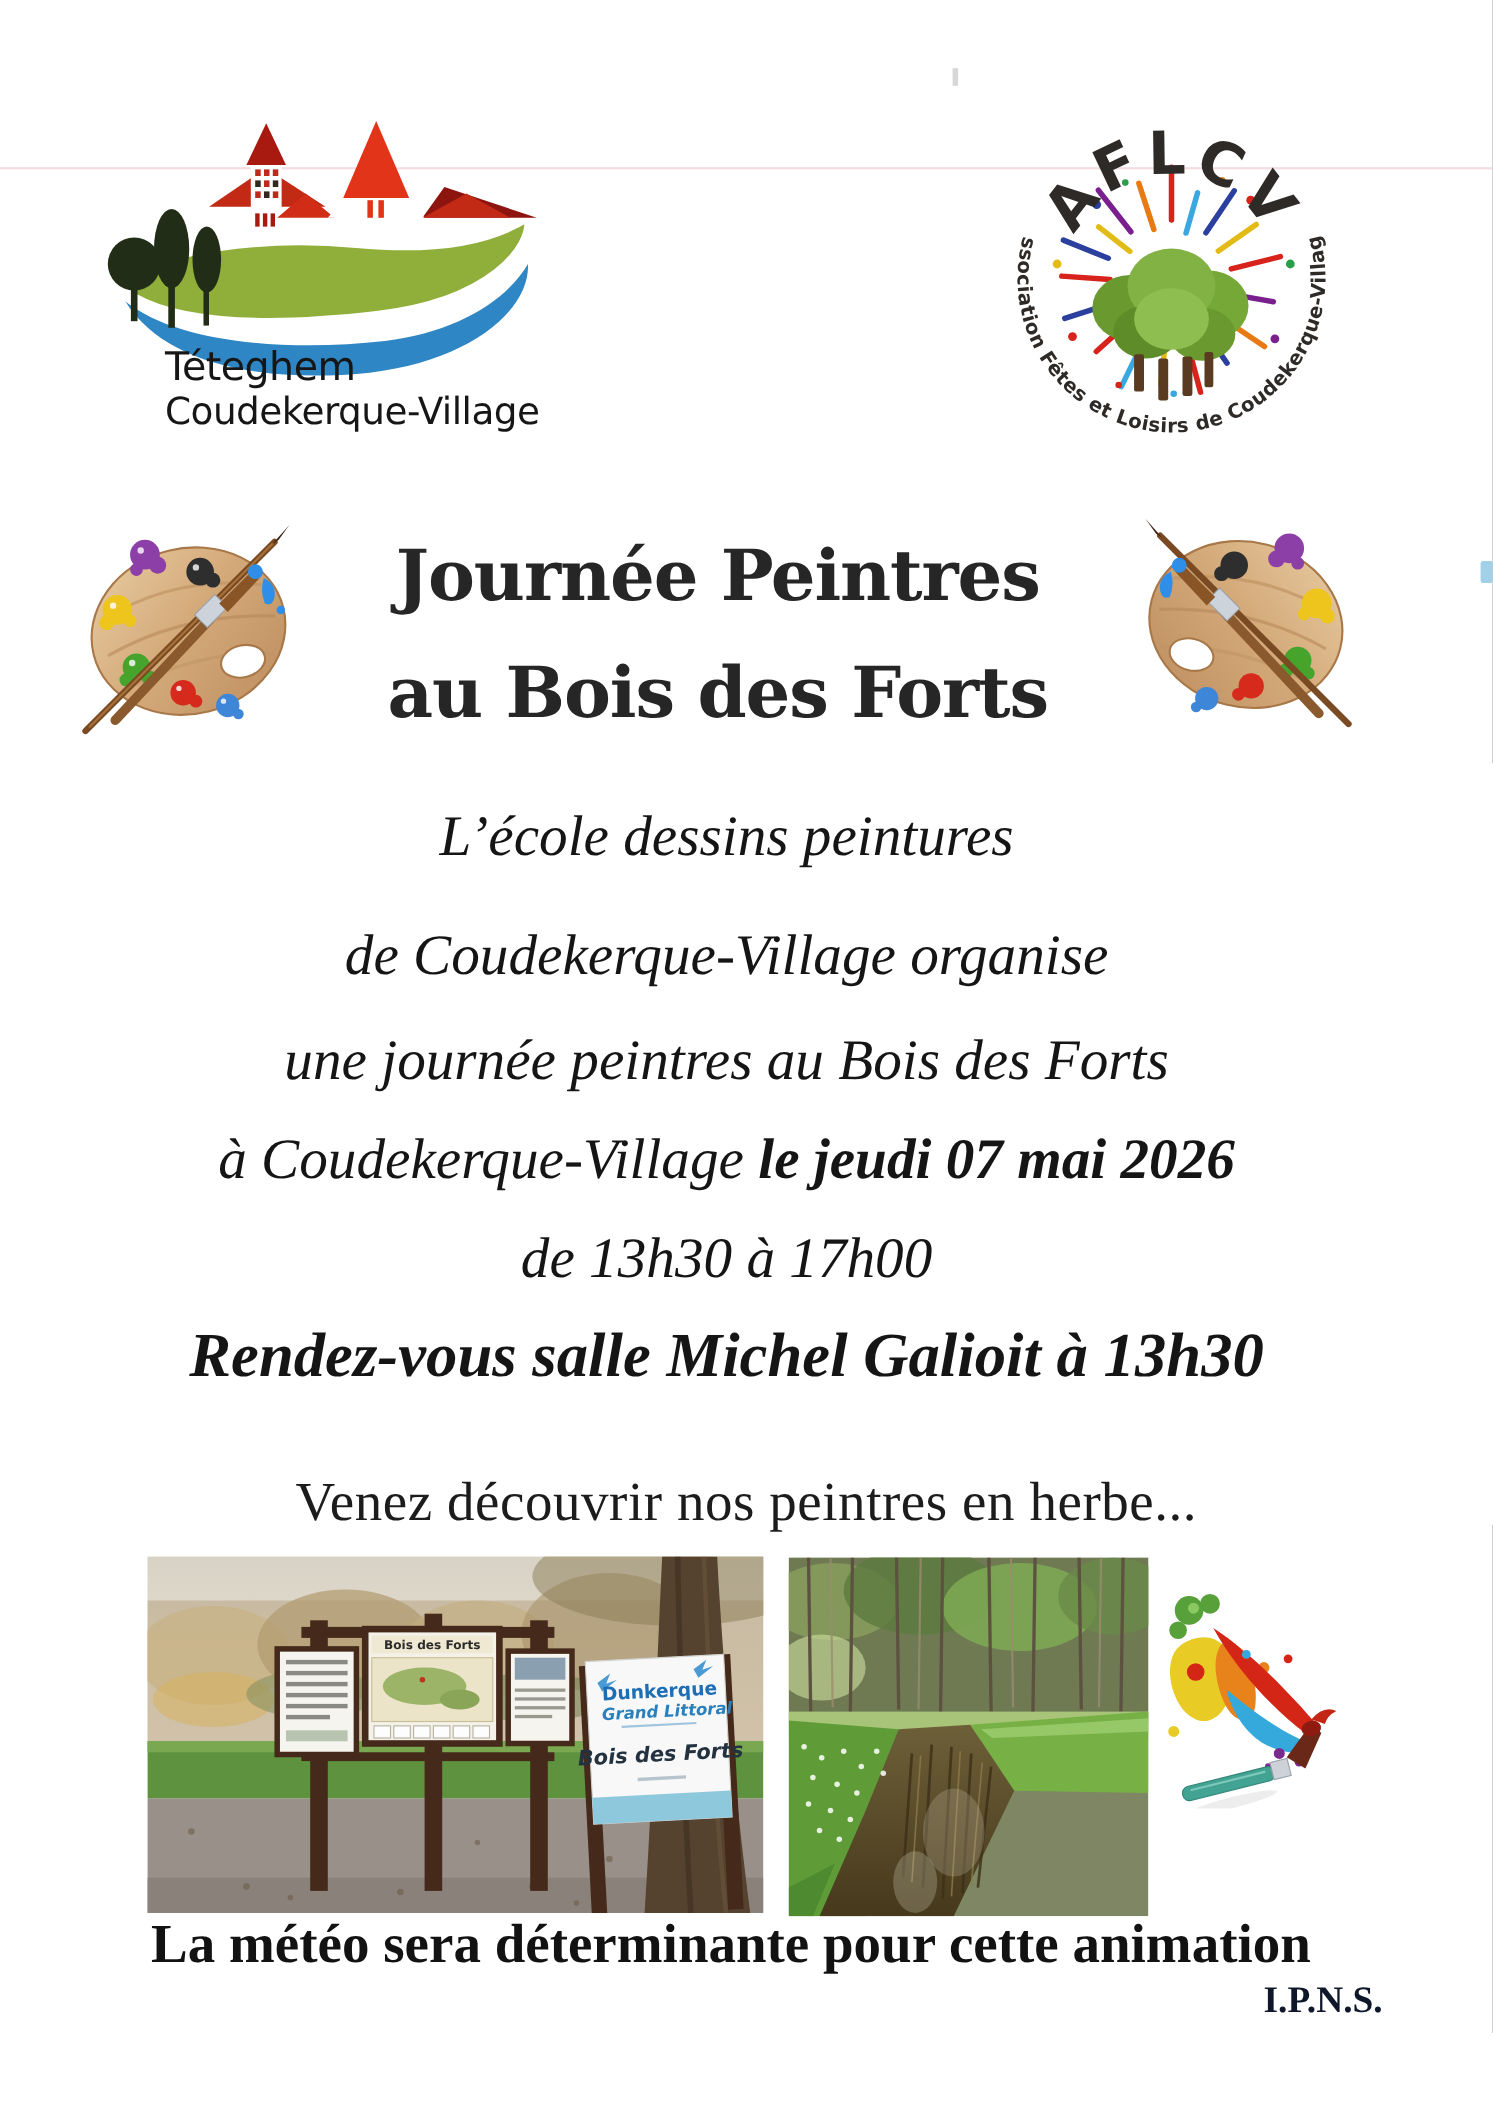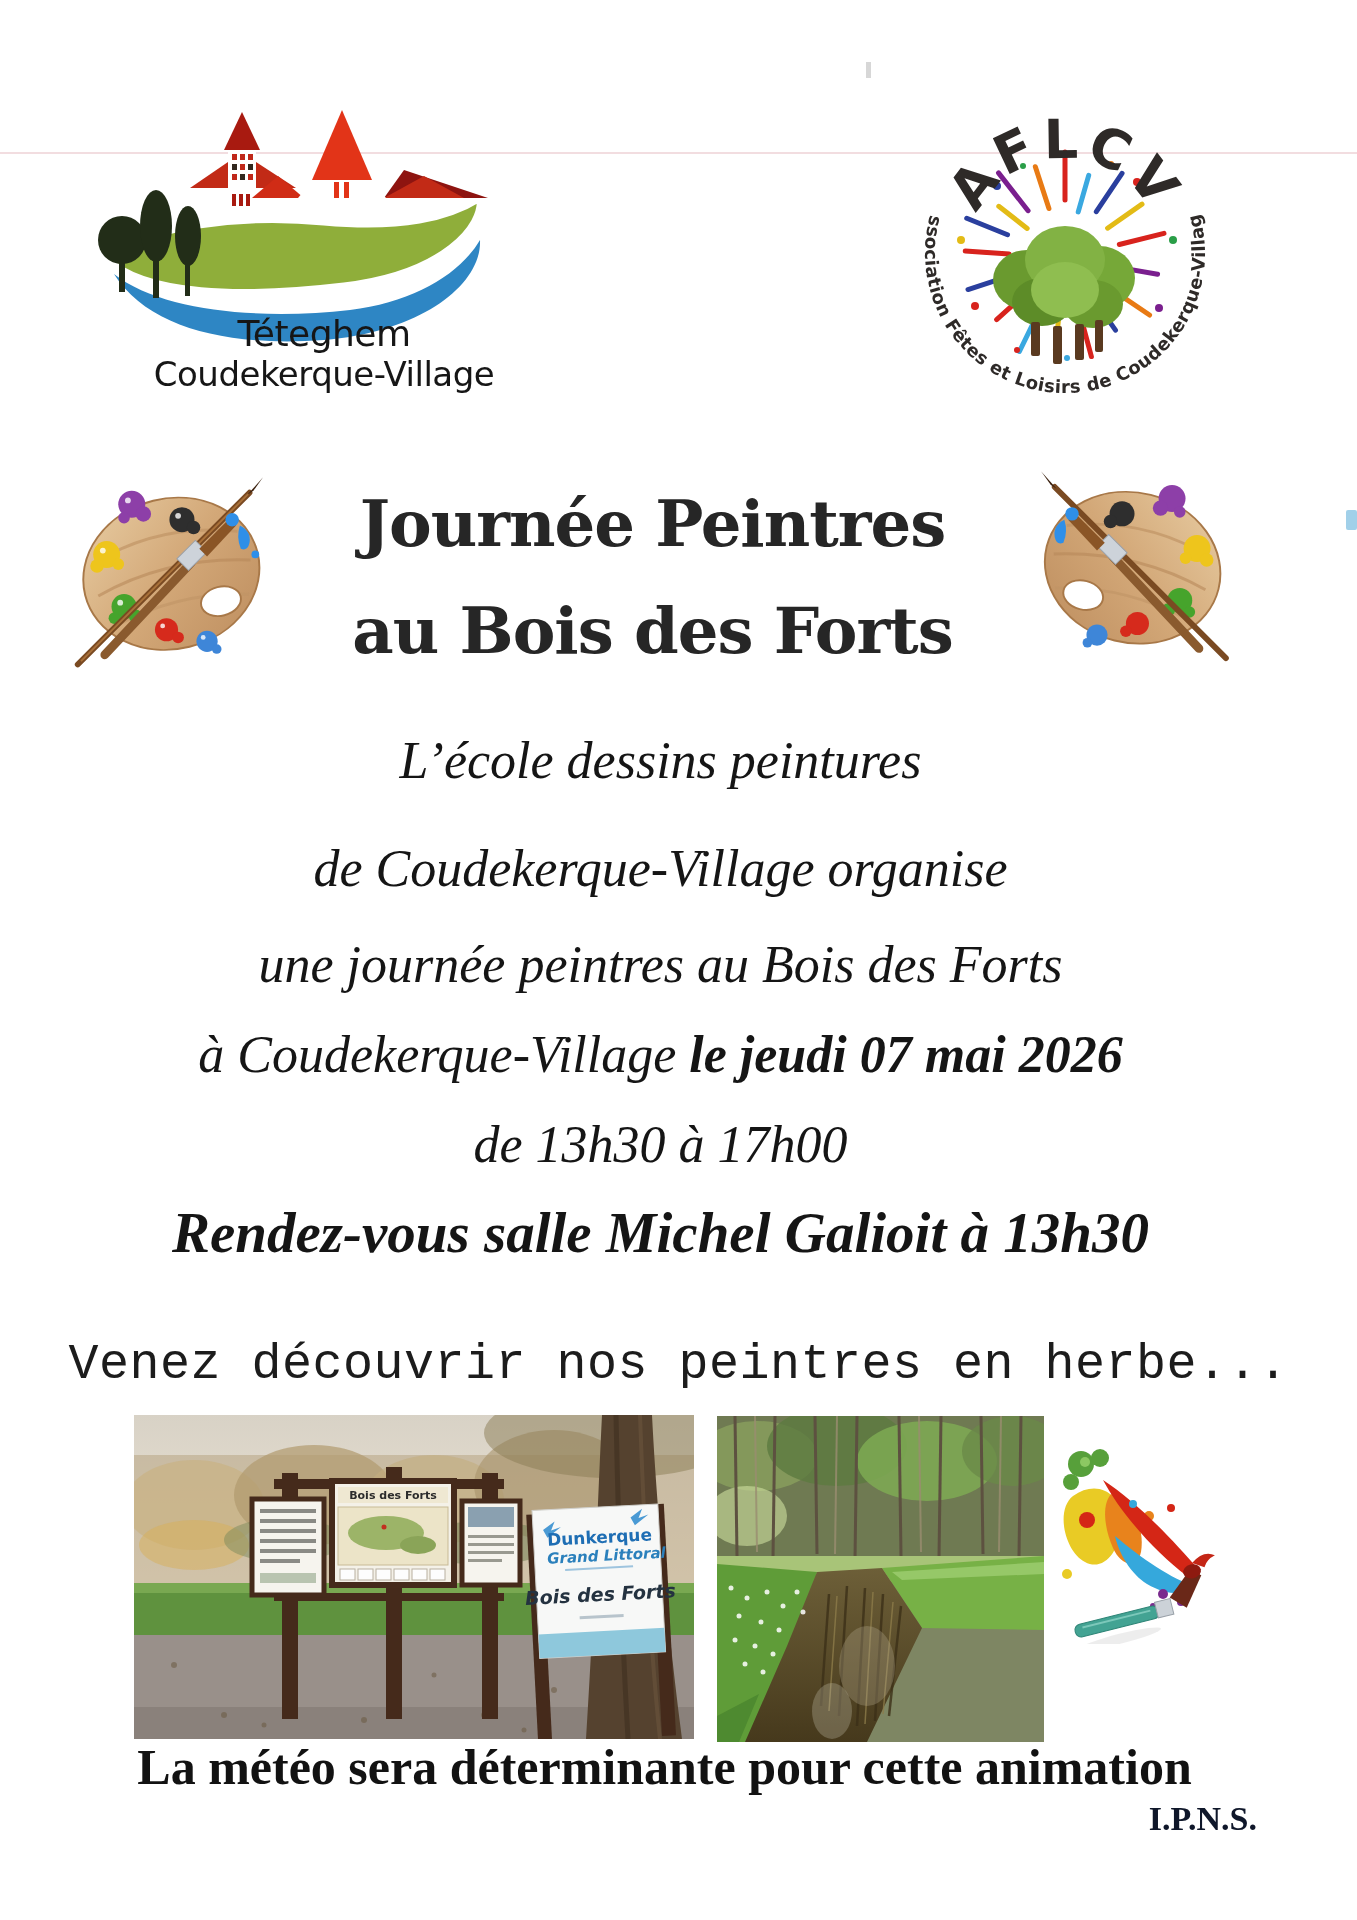--- a/index.html
+++ b/index.html
@@ -2,21 +2,21 @@
 <html><head>
 <meta charset="utf-8">
 <style>
   html,body{margin:0;padding:0;background:#9a9a9a;}
   .page{position:relative;width:1357px;height:1920px;background:#ffffff;overflow:hidden;
         font-family:"Liberation Sans", sans-serif;color:#1a1a1a;}
   .scan-line{position:absolute;left:0;top:152px;width:1357px;height:2px;background:#f2dde0;}
   .artifact{position:absolute;}
   
   .muni-logo{position:absolute;left:92px;top:106px;width:398px;height:242px;}
-  .muni-text{position:absolute;left:150px;top:314px;width:348px;text-align:center;
+  .muni-text{position:absolute;left:150px;top:314px;width:348px;text-align:left;
              font-family:"DejaVu Sans", sans-serif;font-weight:500;color:#161616;}
   .muni-text .l1{font-size:36px;line-height:40px;letter-spacing:-0.5px;}
   .muni-text .l2{font-size:34px;line-height:40px;letter-spacing:-0.5px;}
   
   .aflcv{position:absolute;left:897px;top:90px;width:338px;height:314px;}
   .aflcv text{font-family:"DejaVu Sans", sans-serif;font-weight:700;fill:#2e2a28;}
   .aflcv .acr{font-size:54px;letter-spacing:5px;}
   .aflcv .ring{font-size:18px;letter-spacing:0.4px;}
   
   .title{position:absolute;left:-26px;top:470px;width:1357px;text-align:center;
@@ -30,21 +30,21 @@
          font-family:"Liberation Serif", serif;font-style:italic;color:#151515;
          font-size:52px;line-height:62px;white-space:nowrap;}
   .iline b{font-weight:700;}
   .iline.l1{top:730px;}
   .iline.l2{top:838px;}
   .iline.l3{top:934px;}
   .iline.l4{top:1024px;}
   .iline.l5{top:1114px;}
   .iline.l6{top:1202px;font-weight:700;font-size:57px;}
   .invite{position:absolute;left:0;top:1336px;width:1357px;text-align:center;
-          font-family:Liberation Mono, monospace;font-size:50px;color:#1c1c1c;letter-spacing:0.5px;}
+          font-family:Liberation Serif, serif;font-size:50px;color:#1c1c1c;letter-spacing:0.5px;}
   
   .photo1{position:absolute;left:134px;top:1415px;width:560px;height:324px;}
   .photo2{position:absolute;left:717px;top:1416px;width:327px;height:326px;}
   .splash{position:absolute;left:1045px;top:1444px;width:205px;height:200px;}
   .weather{position:absolute;left:-14px;top:1738px;width:1357px;text-align:center;
            font-family:"Liberation Serif", serif;font-weight:700;font-size:50px;color:#121212;}
   .ipns{position:absolute;right:100px;top:1800px;font-family:"Liberation Serif", serif;
         font-weight:700;font-size:34px;color:#0f172a;}
   svg{display:block;}
   .p1txt-org{font:700 17px "DejaVu Sans", sans-serif;fill:#1e6eb4;}

